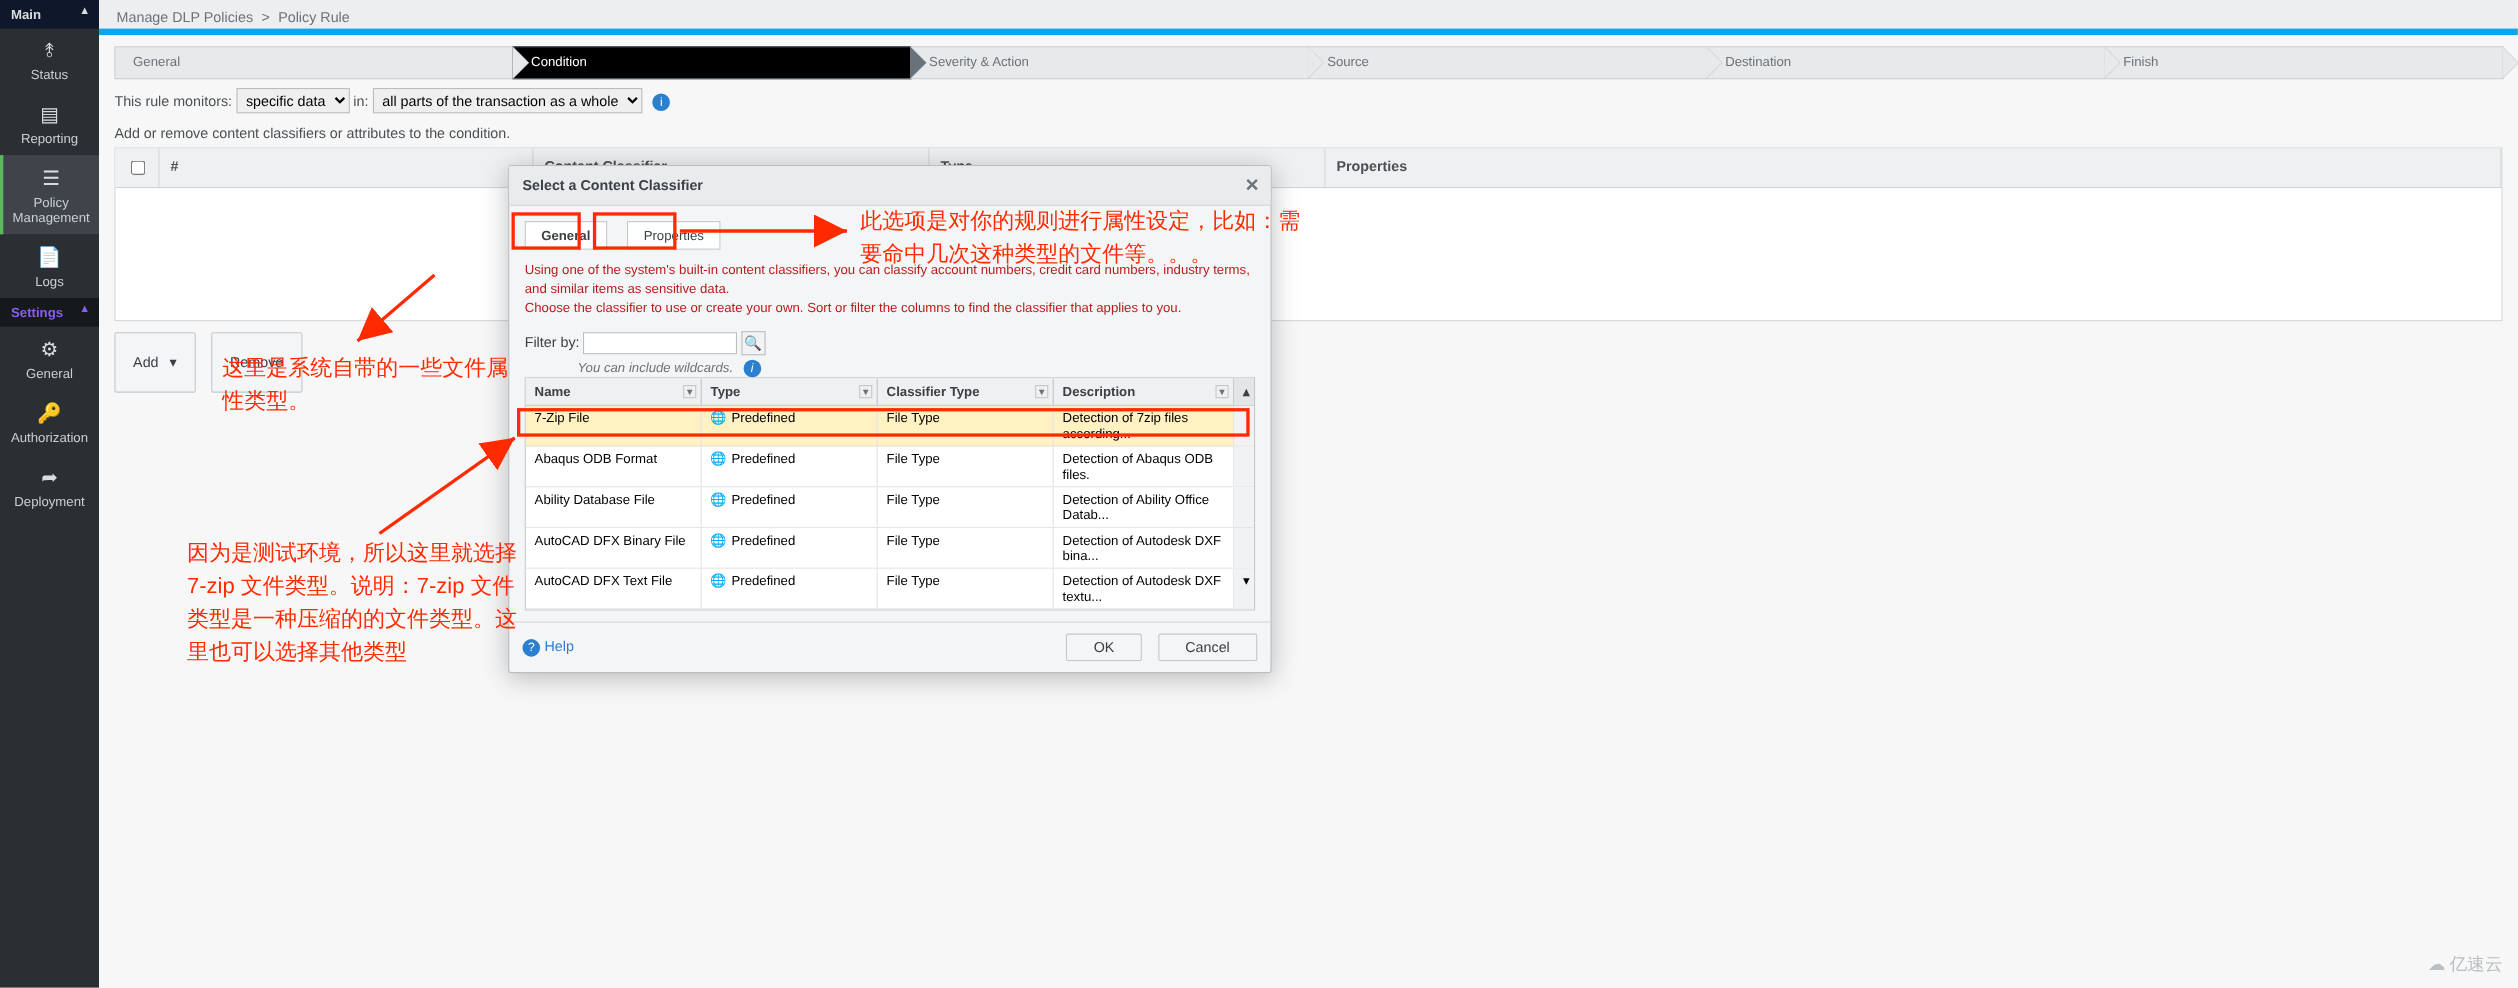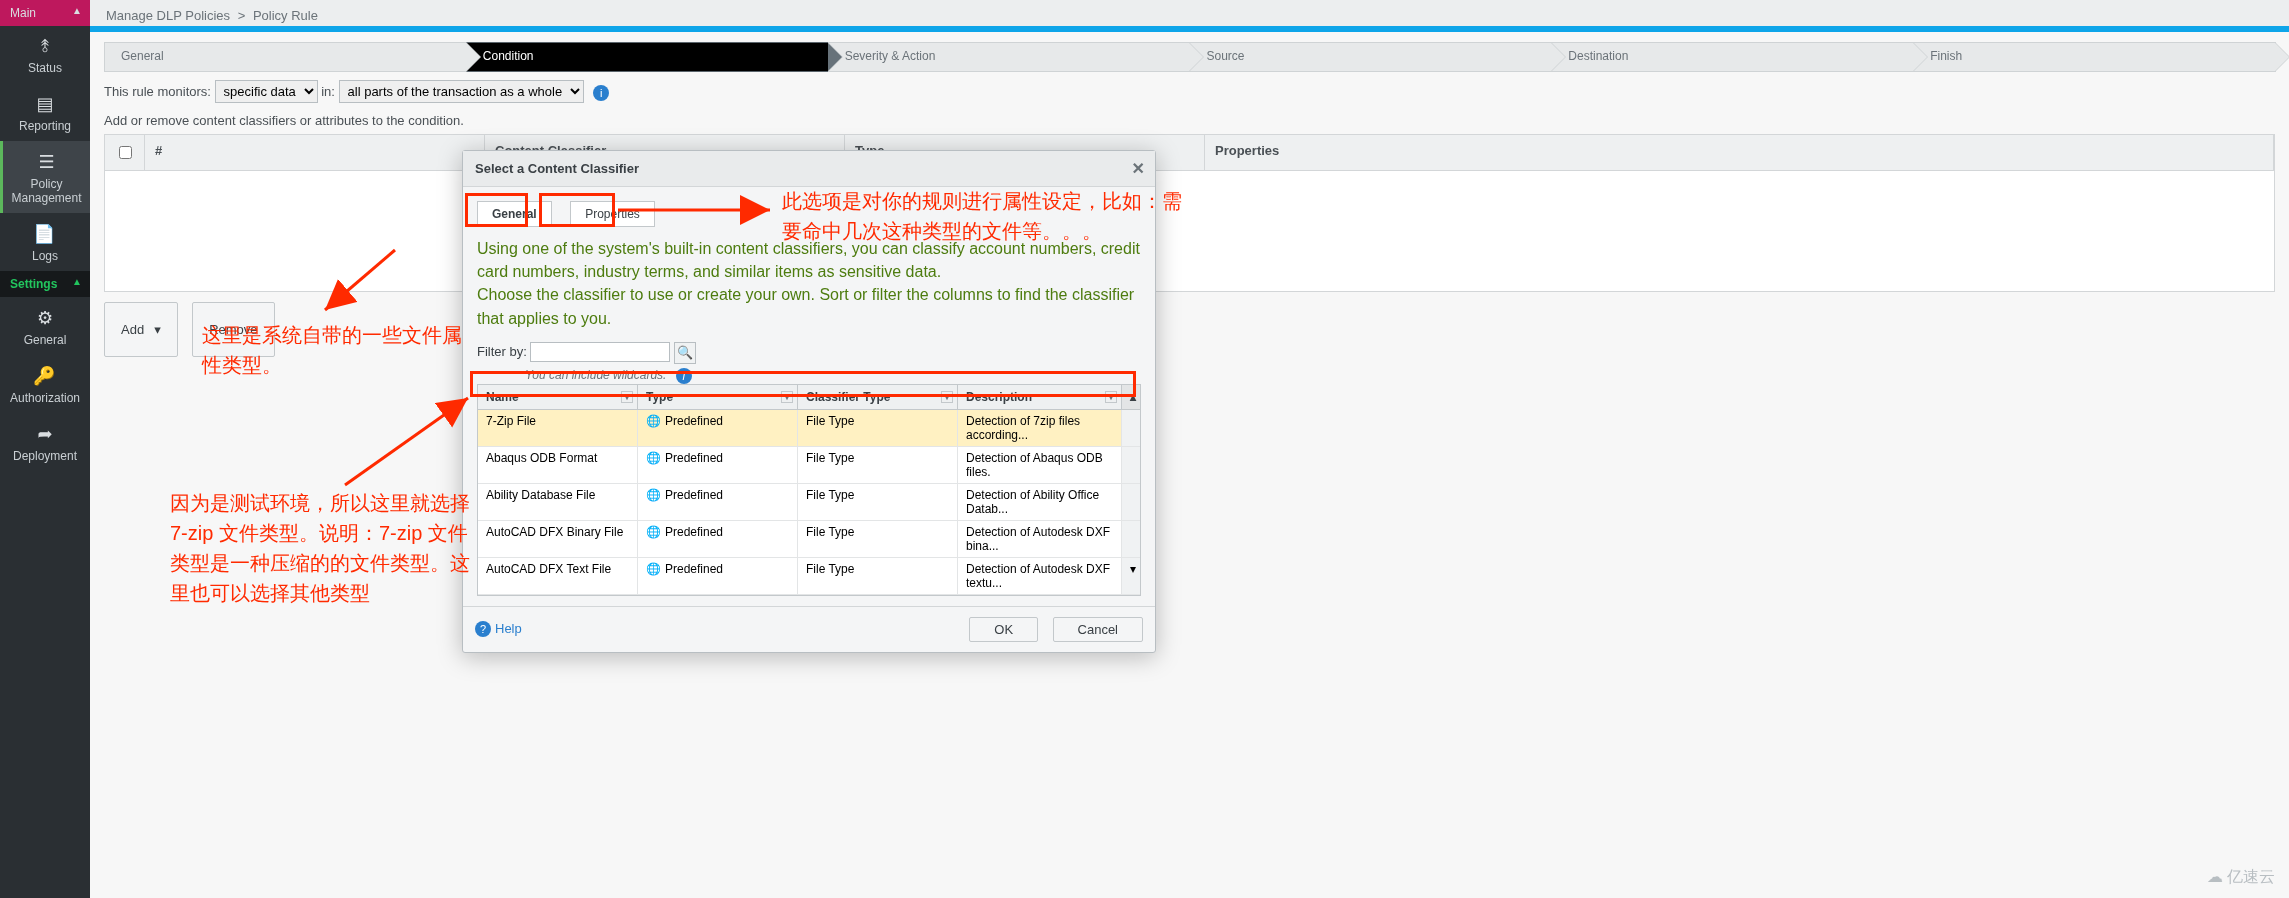--- a/index.html
+++ b/index.html
@@ -1,25 +1,25 @@
 <!DOCTYPE html>
 <html><head>
 <meta charset="utf-8">
 <style>
   * { box-sizing: border-box; font-family: Arial, "Helvetica Neue", sans-serif; }
   body { margin: 0; background: #f7f7f7; width: 2289px; height: 898px; position: relative; overflow: hidden; }
 
   
   .sidebar { position: absolute; left: 0; top: 0; width: 90px; height: 898px; background: #2a2f33; color: #b8bec2; }
-  .sidebar .main-label { background: #be185d; color: #d9dde0; font-size: 12px; font-weight: normal; padding: 6px 10px; position: relative;}
+  .sidebar .main-label { background: #0f172a; color: #d9dde0; font-size: 12px; font-weight: bold; padding: 6px 10px; position: relative;}
   .sidebar .main-label .chev { position:absolute; right:8px; top:5px; font-size:10px;}
   .sidebar .item { text-align: center; padding: 10px 2px 8px; font-size: 12px; color: #c9cfd3; cursor: pointer; }
   .sidebar .item.active { background: #3e4449; border-left: 3px solid #5cb85c; }
   .sidebar .item .ico { display:block; font-size:18px; margin-bottom:4px; color:#d9dde0;}
-  .sidebar .settings { background:#16191b; color:#22c55e; font-size:12px; font-weight:bold; padding:6px 10px; position:relative;}
+  .sidebar .settings { background:#16191b; color:#8b5cf6; font-size:12px; font-weight:bold; padding:6px 10px; position:relative;}
   .sidebar .settings .chev { position:absolute; right:8px; top:5px; font-size:10px;}
 
   
   .crumb { position:absolute; left:90px; top:0; right:0; height:32px; background:#eceeef; color:#6b7379; font-size:13px; padding:8px 16px; border-bottom:6px solid #0ea5e9;}
   .crumb .sep { padding:0 4px;}
 
   
   .main { position:absolute; left:90px; top:32px; right:0; bottom:0; padding:8px 14px; background:#f7f7f7;}
 
   
@@ -53,21 +53,21 @@
   
   .redtxt { position:absolute; color:#ff2a00; font-size:20px; font-family: "Microsoft YaHei","SimSun",sans-serif; line-height:1.5; z-index:50;}
   .redbox { position:absolute; border:3px solid #ff2a00; z-index:60;}
   .dialog { position:absolute; left:462px; top:150px; width:694px; background:#f4f5f6; border:1px solid #b8bec2; box-shadow:0 4px 24px rgba(0,0,0,.25); border-radius:3px; z-index:40;}
   .dlg-title { background:#e9ebec; padding:10px 12px; font-size:13px; font-weight:bold; color:#3a4045; border-bottom:1px solid #d3d6d8; position:relative;}
   .dlg-close { position:absolute; right:10px; top:8px; font-size:16px; color:#6b7379; cursor:pointer;}
   .dlg-body { padding:14px 14px 10px;}
   .tabrow { margin-bottom:10px;}
   .tab { display:inline-block; background:#fff; border:1px solid #c3c8cb; padding:5px 14px; font-size:12px; color:#3a4045; cursor:pointer; margin-right:14px;}
   .tab.active { font-weight:bold;}
-  .dlg-desc { font-size:16px; color:#4d7c0f; line-height:1.45;}
+  .dlg-desc { font-size:12px; color:#b91c1c; line-height:1.45;}
   .filterline { margin:12px 0 4px; font-size:13px; color:#3a4045;}
   .filterline input { width:140px; border:1px solid #b8bec2; padding:2px 4px; font-size:12px;}
   .filterline .sbtn { display:inline-block; width:22px; height:22px; border:1px solid #b8bec2; background:#f0f2f3; text-align:center; vertical-align:middle; line-height:20px; color:#2a7fce; cursor:pointer;}
   .wildhint { font-size:12px; font-style:italic; color:#6b7379; margin-left:48px;}
   .ccl-label { font-size:12px; font-weight:bold; color:#3a4045; margin:14px 0 6px;}
   .ccl-grid { border:1px solid #c3c8cb; background:#fff; font-size:12px;}
   .ccl-head { display:flex; background:#eef0f1; border-bottom:1px solid #c3c8cb; font-weight:bold; color:#3a4045;}
   .ccl-head .hcell { padding:5px 8px; border-right:1px solid #c3c8cb; position:relative;}
   .hcell .dd { position:absolute; right:4px; top:6px; font-size:9px; color:#6b7379; border:1px solid #c3c8cb; width:12px; height:12px; line-height:10px; text-align:center;}
   .col-name { width:160px;} .col-type { width:160px;} .col-ctype { width:160px;} .col-desc { flex:1;}

